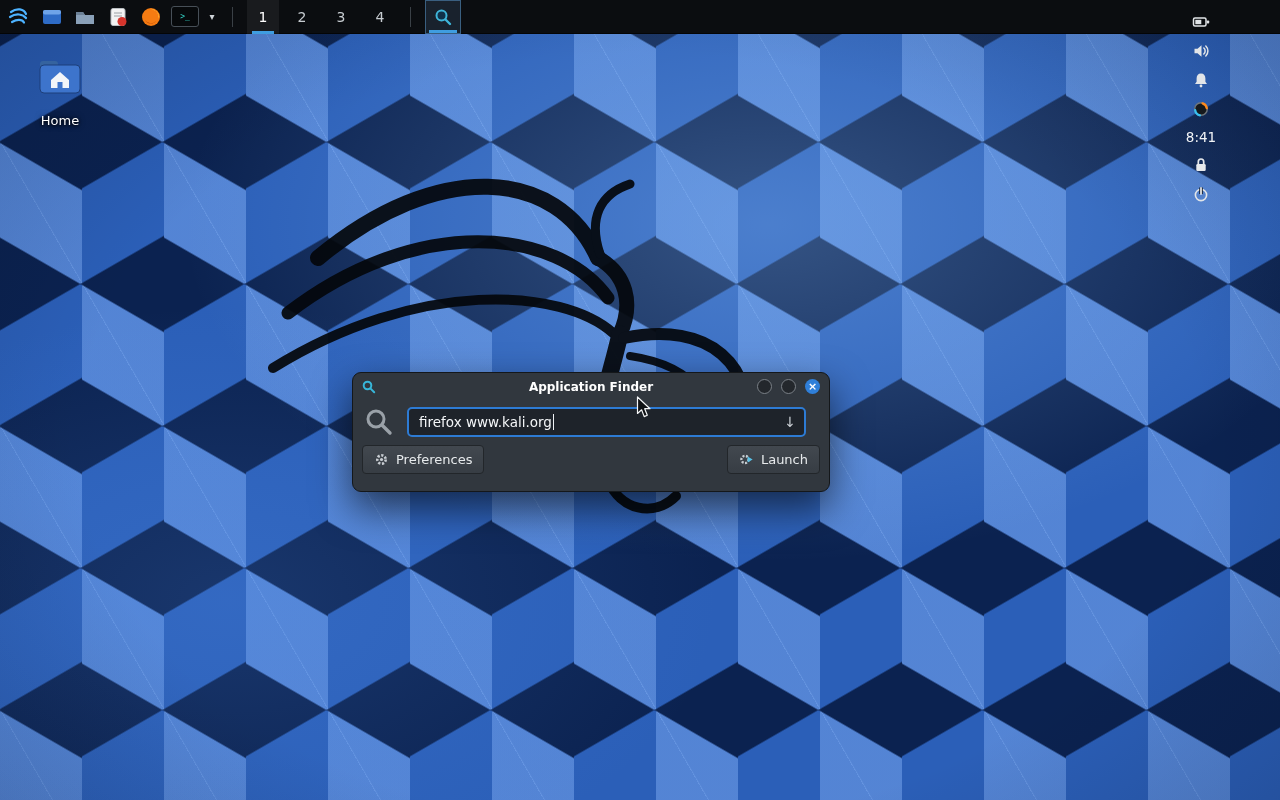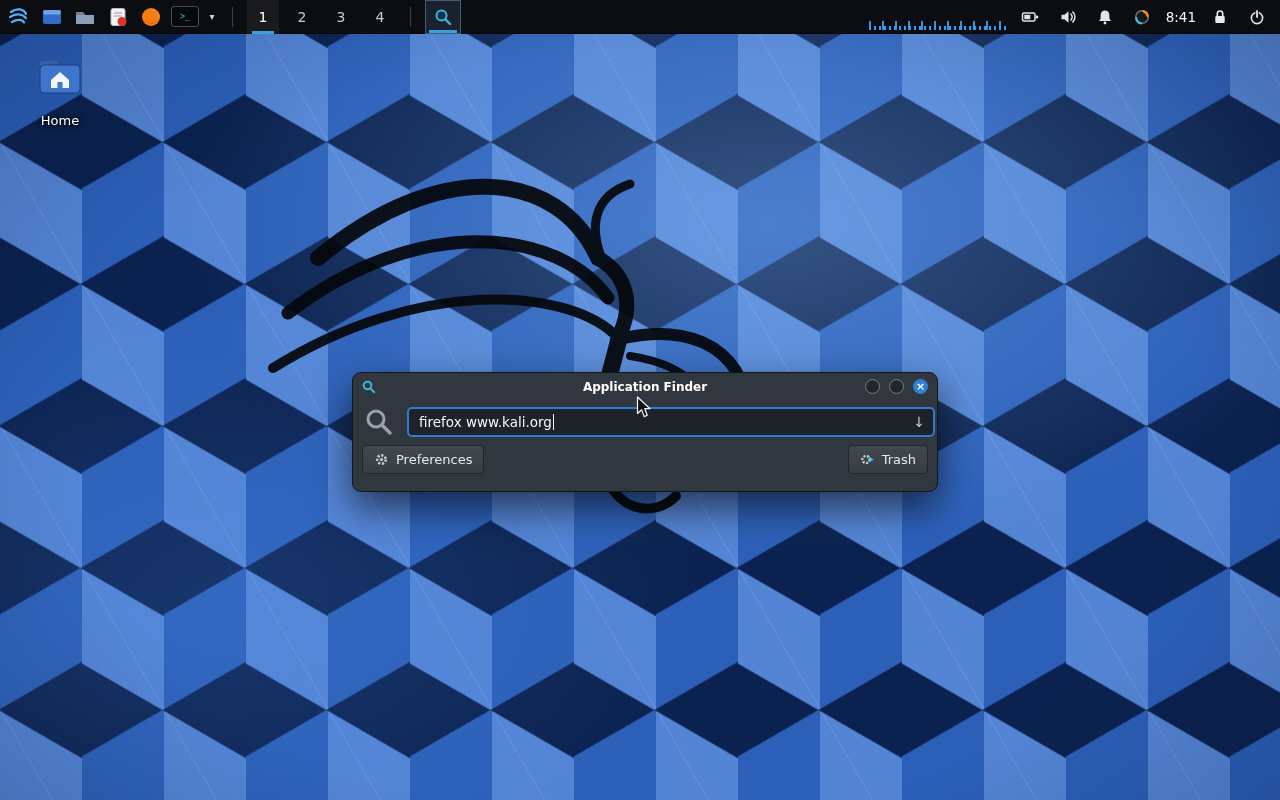--- a/index.html
+++ b/index.html
@@ -21,21 +21,21 @@
       radial-gradient(700px 420px at 18% 75%, rgba(90,150,240,.18), transparent 70%),
       radial-gradient(1600px 1100px at 50% 55%, transparent 35%, rgba(2,7,20,.60) 100%);}
   .dragon{position:absolute;left:258px;top:98px;z-index:2;opacity:.92;pointer-events:none;}
   .dragon path{stroke:#04070b;fill:none;stroke-linecap:round;}
 
   
   .panel{position:absolute;left:0;top:0;width:1280px;height:34px;z-index:10;
     background:#0b0d10;display:flex;align-items:center;padding:0 6px;box-sizing:border-box;
     border-bottom:1px solid rgba(0,0,0,.6);}
   .panel-left{display:flex;align-items:center;gap:7px;height:100%;}
-  .panel-right{margin-left:auto;display:flex;align-items:center;gap:11px;height:100%;padding-right:4px;}
+  .panel-right{margin-left:auto;display:flex;align-items:center;gap:11px;height:100%;padding-right:4px;flex-direction:column;}
   .pbtn{display:flex;align-items:center;justify-content:center;height:28px;min-width:26px;cursor:default;}
   .sep{width:1px;height:20px;background:#3a4046;margin:0 7px;}
   .ws{width:32px;height:34px;display:flex;align-items:center;justify-content:center;
     color:#c7ccd1;font-size:14px;position:relative;}
   .ws.active{background:rgba(255,255,255,.06);color:#fff;}
   .ws.active::after{content:"";position:absolute;left:5px;right:5px;bottom:0;height:3px;background:#3f9de0;}
   .task{width:36px;height:34px;display:flex;align-items:center;justify-content:center;position:relative;
     background:rgba(110,165,225,.14);border:1px solid rgba(100,170,230,.45);box-sizing:border-box;}
   .task::after{content:"";position:absolute;left:3px;right:3px;bottom:0;height:3px;background:#3f9de0;}
   .term-chip{width:26px;height:19px;background:#07090b;border:1px solid #474f57;border-radius:3px;
@@ -47,32 +47,32 @@
     background:repeating-linear-gradient(90deg,#2f9dff 0 2px,transparent 2px 5px);}
   .cpu .b2{position:absolute;left:0;right:0;bottom:1px;height:9px;
     background:repeating-linear-gradient(90deg,rgba(70,170,255,.85) 0 2px,transparent 2px 13px);}
   .clock{color:#f2f4f6;font-size:13.5px;}
 
   
   .dicon{position:absolute;left:14px;width:92px;display:flex;flex-direction:column;align-items:center;gap:15px;z-index:5;}
   .dicon .lbl{color:#fff;font-size:13px;text-shadow:0 1px 3px #000,0 0 6px rgba(0,0,0,.8);white-space:nowrap;}
 
   
-  .finder{position:absolute;left:352px;top:372px;width:586px;height:120px;z-index:20;
+  .finder{position:absolute;left:352px;top:372px;width:478px;height:120px;z-index:20;
     background:#31373e;border:1px solid #14171a;border-radius:9px;
     box-shadow:0 16px 38px rgba(0,0,0,.6);box-sizing:border-box;}
   .f-title{height:27px;display:flex;align-items:center;padding:0 9px;position:relative;}
   .f-title .ttl{position:absolute;left:0;right:0;text-align:center;color:#fff;
     font-size:12px;font-weight:bold;pointer-events:none;}
   .f-controls{margin-left:auto;display:flex;align-items:center;gap:9px;z-index:2;}
   .wbtn{width:15px;height:15px;border-radius:50%;box-sizing:border-box;}
   .wbtn.plain{border:1.5px solid #7a8087;background:#23272c;}
   .wbtn.close{background:#2f7fd9;display:flex;align-items:center;justify-content:center;
     color:#fff;font-size:11px;font-weight:bold;line-height:1;}
-  .f-body{display:flex;align-items:center;gap:13px;padding:7px 2px 5px 11px;}
+  .f-body{display:flex;align-items:center;gap:13px;padding:7px 23px 5px 11px;}
   .entry{flex:1;height:30px;background:#1e232a;border:2px solid #2d7bd4;border-radius:5px;
     display:flex;align-items:center;position:relative;padding:0 28px 0 10px;box-sizing:border-box;}
   .entry .qtext{color:#f4f6f8;font-size:13.5px;white-space:pre;}
   .caret{display:inline-block;width:1.5px;height:16px;background:#eef1f4;margin-left:1px;}
   .entry .darr{position:absolute;right:8px;top:50%;transform:translateY(-52%);
     color:#ccd1d6;font-size:14px;}
   .f-buttons{display:flex;justify-content:space-between;padding:3px 9px 0 9px;}
   .gbtn{height:27px;display:flex;align-items:center;gap:7px;padding:0 11px;
     background:linear-gradient(#42484f,#373d44);border:1px solid #22262a;border-radius:4px;
     color:#e7eaec;font-size:13px;}
@@ -266,21 +266,21 @@
           <circle cx="7.5" cy="7.5" r="4.2" fill="none" stroke="#c8cdd2" stroke-width="2.6" stroke-dasharray="2.2 1.6"></circle>
           <circle cx="7.5" cy="7.5" r="1.6" fill="#c8cdd2"></circle>
         </svg>
         <span>Preferences</span>
       </div>
       <div class="gbtn">
         <svg width="15" height="15" viewBox="0 0 15 15">
           <circle cx="6" cy="7.5" r="3.6" fill="none" stroke="#c8cdd2" stroke-width="2.4" stroke-dasharray="2 1.5"></circle>
           <path d="M8.6,4.6 L13.6,7.5 L8.6,10.4 Z" fill="#59c2e8"></path>
         </svg>
-        <span>Trash</span>
+        <span>Launch</span>
       </div>
     </div>
   </div>
 
   <svg class="cursor" width="18" height="23" viewBox="0 0 18 23">
     <path d="M1.5,1 L1.5,17.5 L5.6,13.8 L8.2,20.6 L11.3,19.3 L8.7,12.7 L14,12.7 Z" fill="#101214" stroke="#f5f6f7" stroke-width="1.2" stroke-linejoin="round"></path>
   </svg>
 </div>
 
 </body></html>

